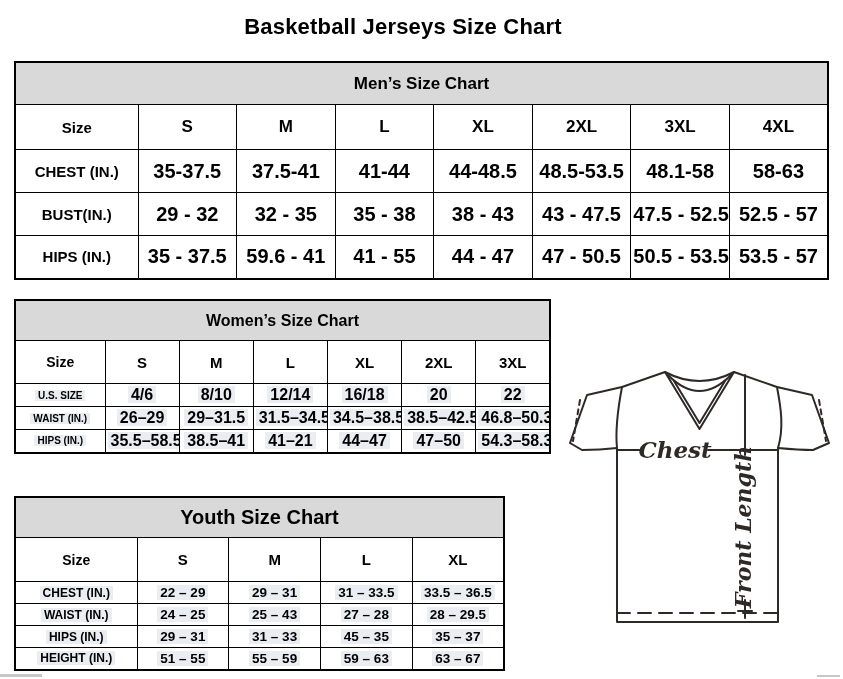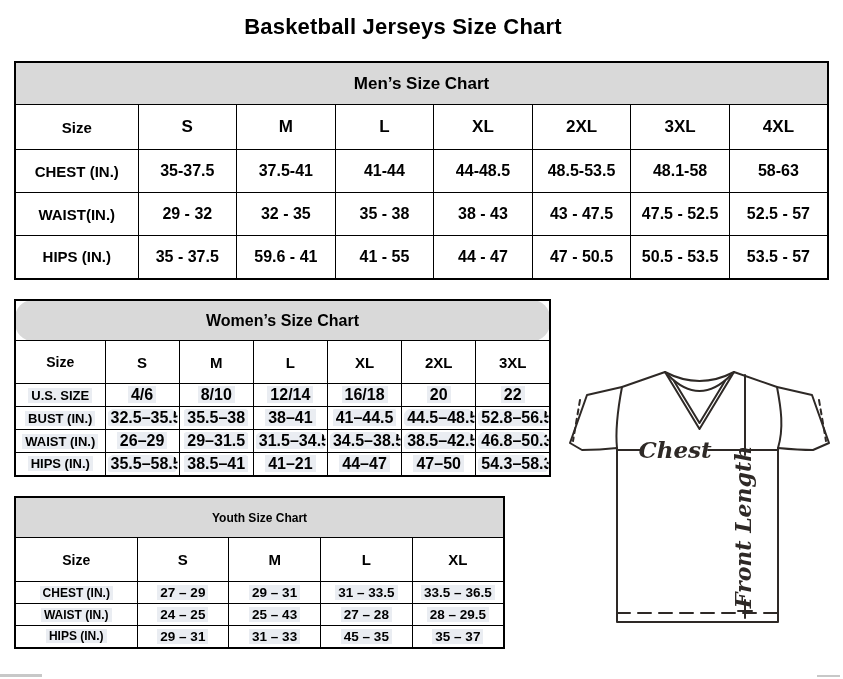--- a/index.html
+++ b/index.html
@@ -22,38 +22,38 @@
     font-weight:bold;padding:0 2px;overflow:hidden;white-space:nowrap;
   }
   .band-row td{background:#d9d9d9;}
 
   
   .tbl-mens .band-row td{height:41px;font-size:17px;}
   .tbl-mens .size-row{height:45px;}
   .tbl-mens .size-row td{font-size:17px;}
   .tbl-mens .size-row td:first-child{font-size:15px;}
   .tbl-mens .data-row{height:43px;}
-  .tbl-mens .data-row td{font-size:16px;}
+  .tbl-mens .data-row td{font-size:20px;}
   .tbl-mens .data-row td:first-child{font-size:15px;}
   .tbl-mens col.label-col{width:123px;}
 
   
-  .tbl-womens table.size-table td{border-width:1px;border-radius:18px;}
+  .tbl-womens table.size-table td{border-width:1px;}
   .tbl-womens .band-row td{height:39px;font-size:16px;}
   .tbl-womens .size-row{height:43px;}
   .tbl-womens .size-row td{font-size:15px;}
   .tbl-womens .size-row td:first-child{font-size:14px;}
   .tbl-womens .data-row{height:23px;}
   .tbl-womens .data-row td{font-size:16px;}
-  .tbl-womens .data-row td:first-child{font-size:13px;}
+  .tbl-womens .data-row td:first-child{font-size:10px;}
   .tbl-womens col.label-col{width:90px;}
 
   
   .tbl-youth table.size-table td{border-width:1px;}
-  .tbl-youth .band-row td{height:39px;font-size:12px;margin-left:28px;}
+  .tbl-youth .band-row td{height:39px;font-size:20px;margin-left:28px;}
   .tbl-youth .size-row{height:44px;}
   .tbl-youth .size-row td{font-size:15px;}
   .tbl-youth .size-row td:first-child{font-size:14px;}
   .tbl-youth .data-row{height:22px;}
   .tbl-youth .data-row td{font-size:13.5px;}
   .tbl-youth .data-row td:first-child{font-size:12px;}
   .tbl-youth col.label-col{width:122px;}
 
   
   .tbl-womens .data-row span.cellv,
@@ -104,21 +104,21 @@
           <td><span class="cellv">CHEST (IN.)</span></td>
           <td><span class="cellv">35-37.5</span></td>
           <td><span class="cellv">37.5-41</span></td>
           <td><span class="cellv">41-44</span></td>
           <td><span class="cellv">44-48.5</span></td>
           <td><span class="cellv">48.5-53.5</span></td>
           <td><span class="cellv">48.1-58</span></td>
           <td><span class="cellv">58-63</span></td>
         </tr>
         <tr class="data-row">
-          <td><span class="cellv">WAIST(IN.)</span></td>
+          <td><span class="cellv">BUST(IN.)</span></td>
           <td><span class="cellv">29 - 32</span></td>
           <td><span class="cellv">32 - 35</span></td>
           <td><span class="cellv">35 - 38</span></td>
           <td><span class="cellv">38 - 43</span></td>
           <td><span class="cellv">43 - 47.5</span></td>
           <td><span class="cellv">47.5 - 52.5</span></td>
           <td><span class="cellv">52.5 - 57</span></td>
         </tr>
         <tr class="data-row">
           <td><span class="cellv">HIPS (IN.)</span></td>
@@ -160,29 +160,20 @@
         <tr class="data-row">
           <td><span class="cellv">U.S. SIZE</span></td>
           <td><span class="cellv">4/6</span></td>
           <td><span class="cellv">8/10</span></td>
           <td><span class="cellv">12/14</span></td>
           <td><span class="cellv">16/18</span></td>
           <td><span class="cellv">20</span></td>
           <td><span class="cellv">22</span></td>
         </tr>
         <tr class="data-row">
-          <td><span class="cellv">BUST (IN.)</span></td>
-          <td><span class="cellv">32.5–35.5</span></td>
-          <td><span class="cellv">35.5–38</span></td>
-          <td><span class="cellv">38–41</span></td>
-          <td><span class="cellv">41–44.5</span></td>
-          <td><span class="cellv">44.5–48.5</span></td>
-          <td><span class="cellv">52.8–56.5</span></td>
-        </tr>
-        <tr class="data-row">
           <td><span class="cellv">WAIST (IN.)</span></td>
           <td><span class="cellv">26–29</span></td>
           <td><span class="cellv">29–31.5</span></td>
           <td><span class="cellv">31.5–34.5</span></td>
           <td><span class="cellv">34.5–38.5</span></td>
           <td><span class="cellv">38.5–42.5</span></td>
           <td><span class="cellv">46.8–50.3</span></td>
         </tr>
         <tr class="data-row">
           <td><span class="cellv">HIPS (IN.)</span></td>
@@ -211,38 +202,45 @@
         </tr>
         <tr class="size-row">
           <td>Size</td>
           <td>S</td>
           <td>M</td>
           <td>L</td>
           <td>XL</td>
         </tr>
         <tr class="data-row">
           <td><span class="cellv">CHEST (IN.)</span></td>
-          <td><span class="cellv">27 – 29</span></td>
+          <td><span class="cellv">22 – 29</span></td>
           <td><span class="cellv">29 – 31</span></td>
           <td><span class="cellv">31 – 33.5</span></td>
           <td><span class="cellv">33.5 – 36.5</span></td>
         </tr>
         <tr class="data-row">
           <td><span class="cellv">WAIST (IN.)</span></td>
           <td><span class="cellv">24 – 25</span></td>
           <td><span class="cellv">25 – 43</span></td>
           <td><span class="cellv">27 – 28</span></td>
           <td><span class="cellv">28 – 29.5</span></td>
         </tr>
         <tr class="data-row">
           <td><span class="cellv">HIPS (IN.)</span></td>
           <td><span class="cellv">29 – 31</span></td>
           <td><span class="cellv">31 – 33</span></td>
           <td><span class="cellv">45 – 35</span></td>
           <td><span class="cellv">35 – 37</span></td>
+        </tr>
+        <tr class="data-row">
+          <td><span class="cellv">HEIGHT (IN.)</span></td>
+          <td><span class="cellv">51 – 55</span></td>
+          <td><span class="cellv">55 – 59</span></td>
+          <td><span class="cellv">59 – 63</span></td>
+          <td><span class="cellv">63 – 67</span></td>
         </tr>
       </tbody>
     </table>
   </div>
 
 <div class="jersey-diagram">
   <svg viewBox="0 0 287 266">
     <g fill="none" stroke="#2e2926" stroke-width="2" stroke-linejoin="round" stroke-linecap="round">
 
       <path d="M109,10 L66,25 L31,33 L14,81 L26,88 Q44,88 61,86 L61,260 L222,260 L222,86 Q243,88 257,88 L273,81 L256,33 L221,25 L178,10 L143.5,67 Z"></path>

